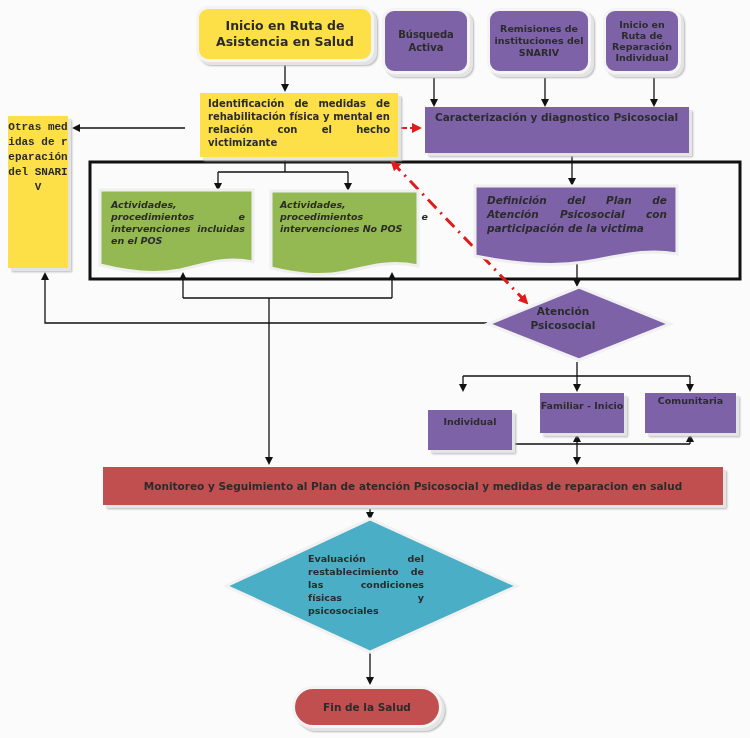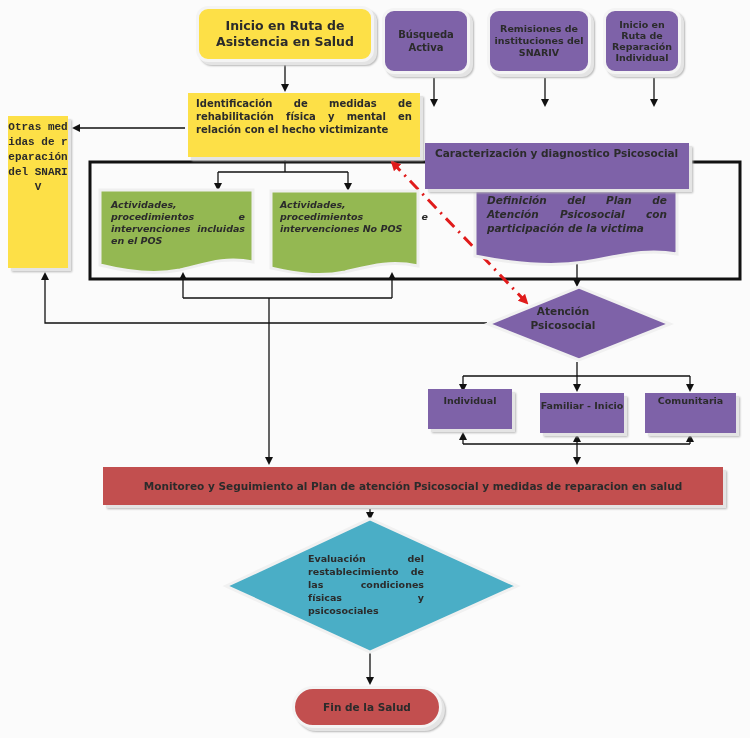--- a/index.html
+++ b/index.html
@@ -11,28 +11,28 @@
   .purple { background:#7e62a8; }
   .red { background:#c24f4f; }
   .sh { box-shadow: 3px 3px 0 #e4e4e4, 4px 4px 2px #b8b8b8; }
   .rounded { border-radius:12px; border:3px solid #f4f4f4; }
   .center { display:flex; align-items:center; justify-content:center; text-align:center; }
   .justify { text-align:justify; text-align-last:left; }
   #start { left:196px; top:6px; width:178px; height:56px; font-size:12.5px; line-height:16px; }
   #busqueda { left:382px; top:8px; width:88px; height:66px; font-size:10px; line-height:13px; }
   #remisiones { left:487px; top:8px; width:104px; height:66px; font-size:9.5px; line-height:12px; }
   #inicio-rep { left:603px; top:8px; width:78px; height:66px; font-size:9.5px; line-height:11px; }
-  #identificacion { left:188px; top:93px; width:232px; height:64px; font-size:10px; line-height:13px; padding:4px 8px; }
-  #caracterizacion { left:425px; top:107px; width:264px; height:46px; font-size:10.5px; line-height:13px; padding:4px 10px;margin-top:36px; }
+  #identificacion { left:200px; top:93px; width:198px; height:64px; font-size:10px; line-height:13px; padding:4px 8px; }
+  #caracterizacion { left:425px; top:107px; width:264px; height:46px; font-size:10.5px; line-height:13px; padding:4px 10px; }
   #otras { left:8px; top:116px; width:60px; height:152px; font-size:11px; line-height:15px; text-align:center; padding-top:4px;font-family:Liberation Mono, monospace; }
   #act-pos { left:103px; top:193px; width:150px; font-size:9.5px; line-height:12px; padding:6px 8px 0 8px; }
   #act-nopos { left:272px; top:193px; width:164px; font-size:9.5px; line-height:12px; padding:6px 8px 0 8px; }
   #definicion { left:477px; top:187px; width:200px; font-size:10.5px; line-height:14px; padding:6px 10px 0 10px; }
   .doc-text { position:relative; z-index:2;font-style:italic; }
-  #ind { left:428px; top:389px; width:84px; height:40px; font-size:9.5px; padding-top:6px; text-align:center; }
+  #ind { left:428px; top:410px; width:84px; height:40px; font-size:9.5px; padding-top:6px; text-align:center; }
   #fam { left:540px; top:393px; width:84px; height:40px; font-size:9.5px; padding-top:6px; text-align:center; line-height:13px; }
   #com { left:645px; top:393px; width:91px; height:40px; font-size:9.5px; padding-top:2px; text-align:center; }
   #monitoreo { left:103px; top:467px; width:620px; height:38px; font-size:10.5px; line-height:14px; padding:2px 8px; }
   #fin { left:292px; top:686px; width:150px; height:42px; border-radius:22px; font-size:10.5px; border:3px solid #f4f4f4; }
   .diamond-text { position:absolute; font-weight:bold; box-sizing:border-box; }
   #atencion-text { left:528px; top:304px; width:70px; font-size:10.5px; line-height:14px; text-align:center; }
   #eval-text { left:308px; top:552px; width:116px; font-size:9.5px; line-height:13px; }
 </style>
 </head>
 <body>

